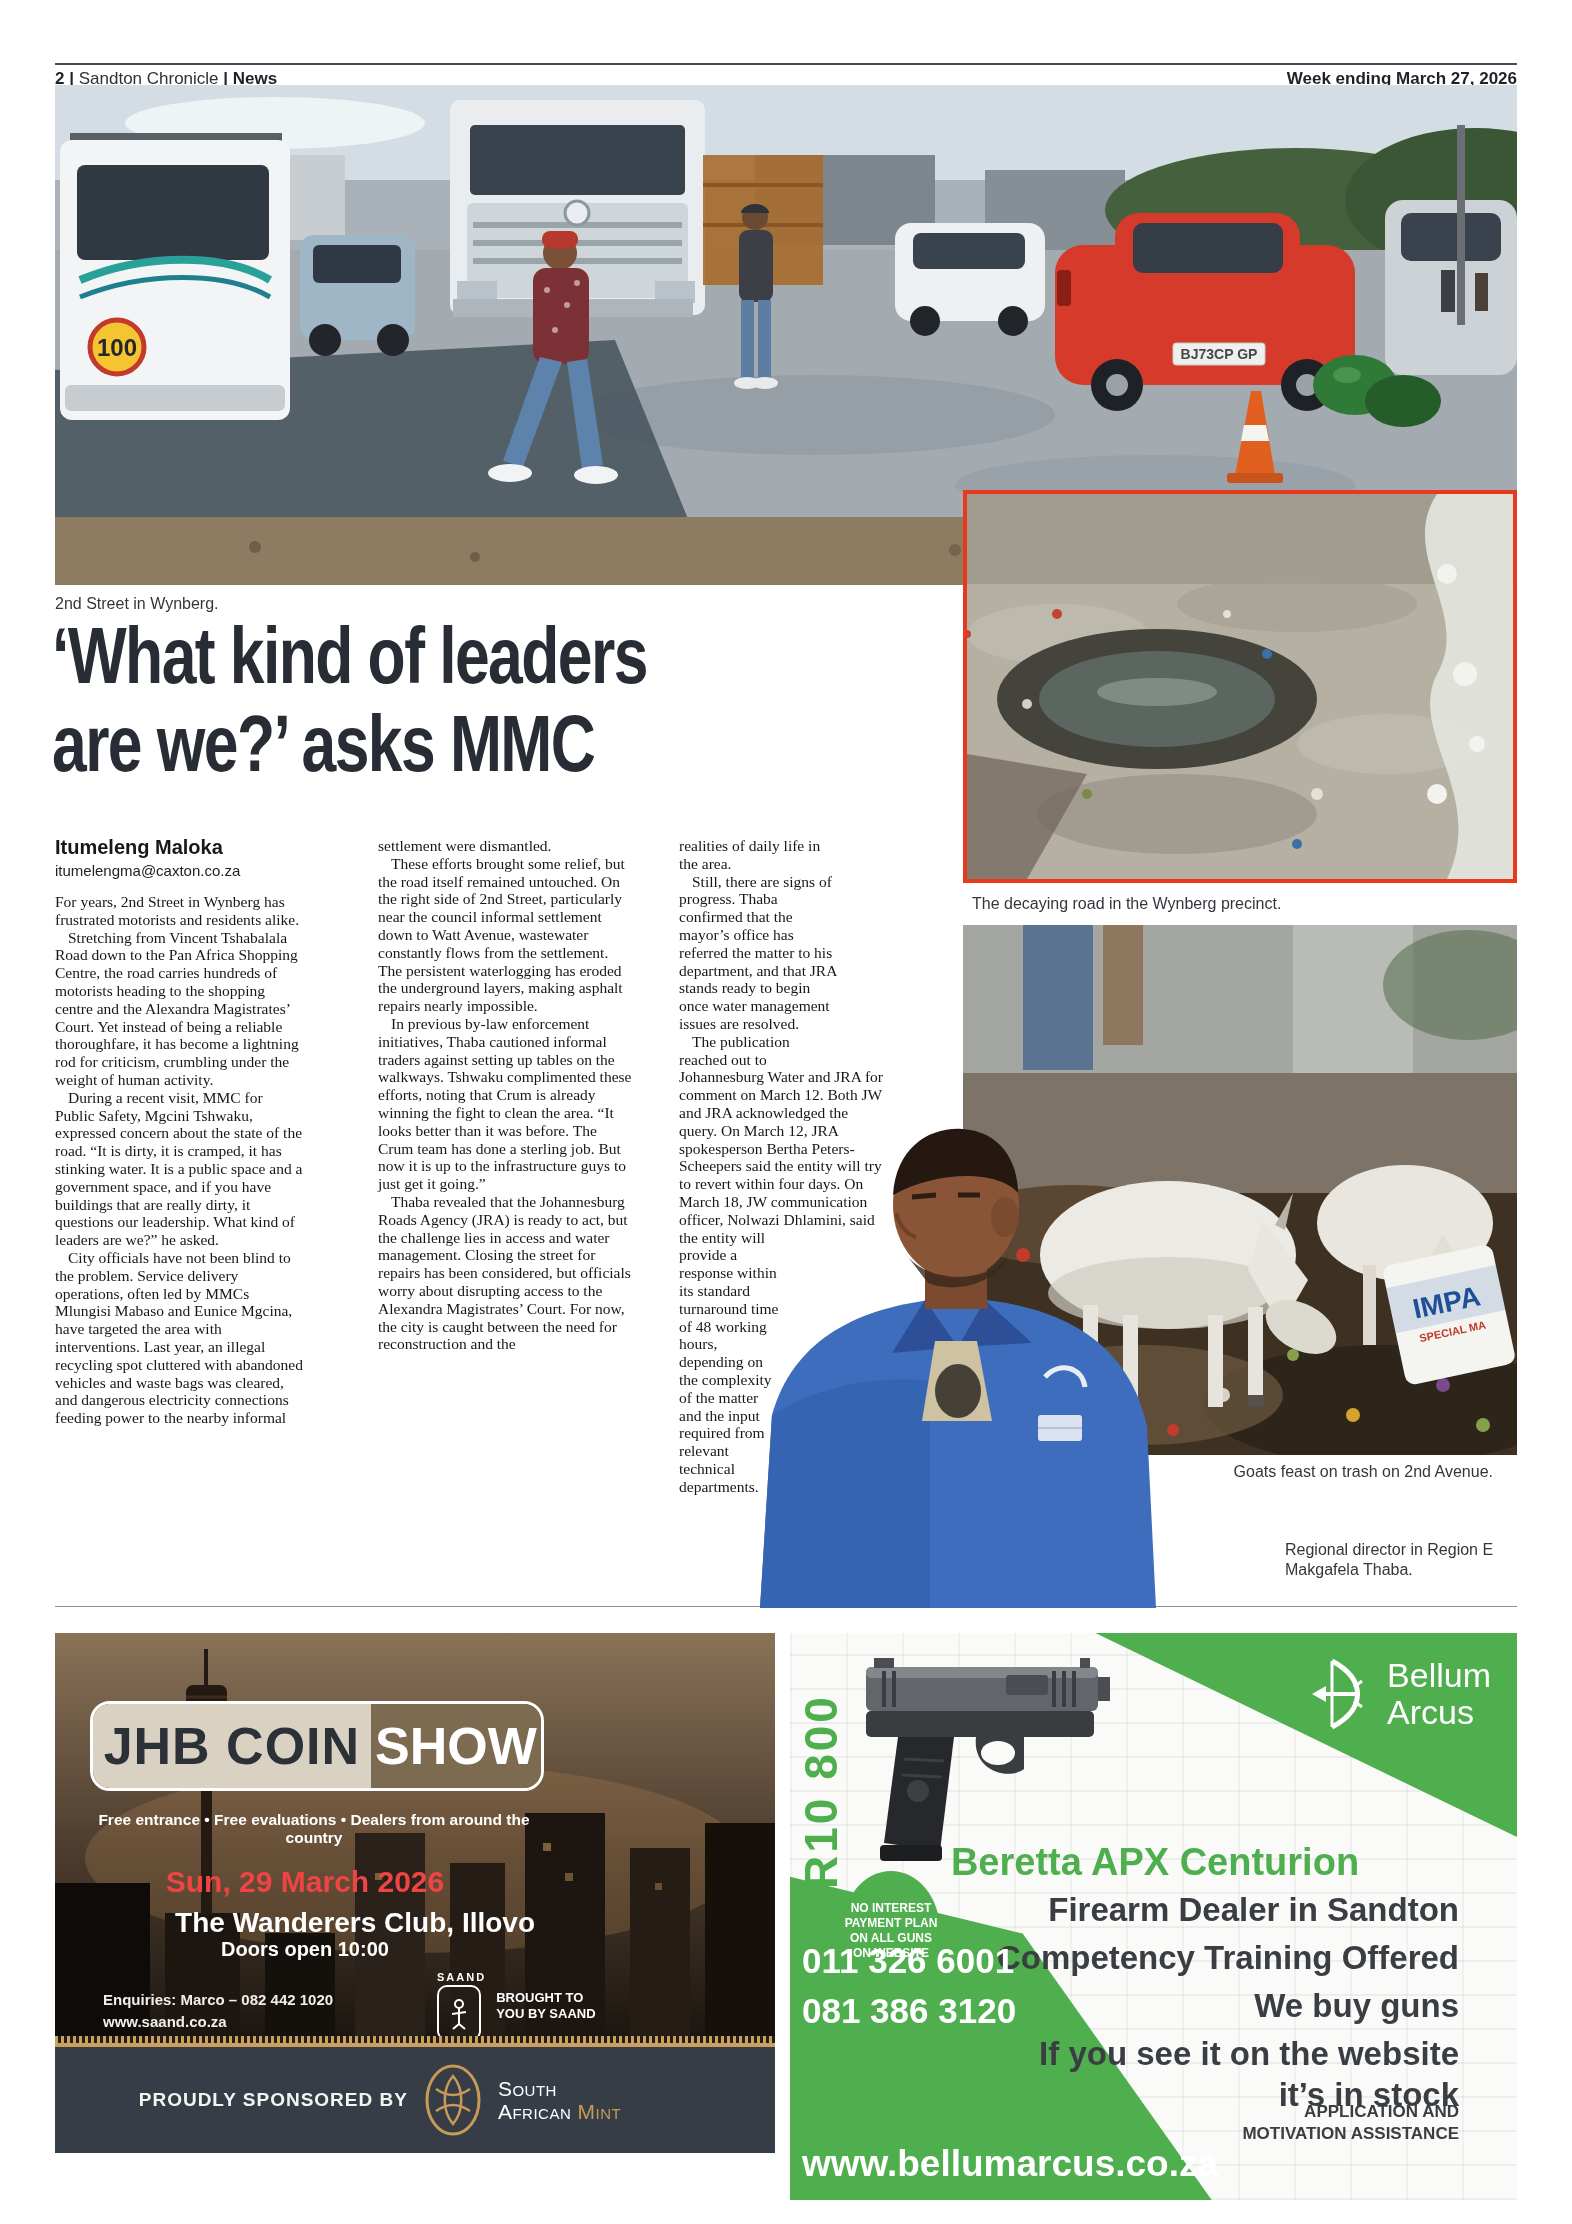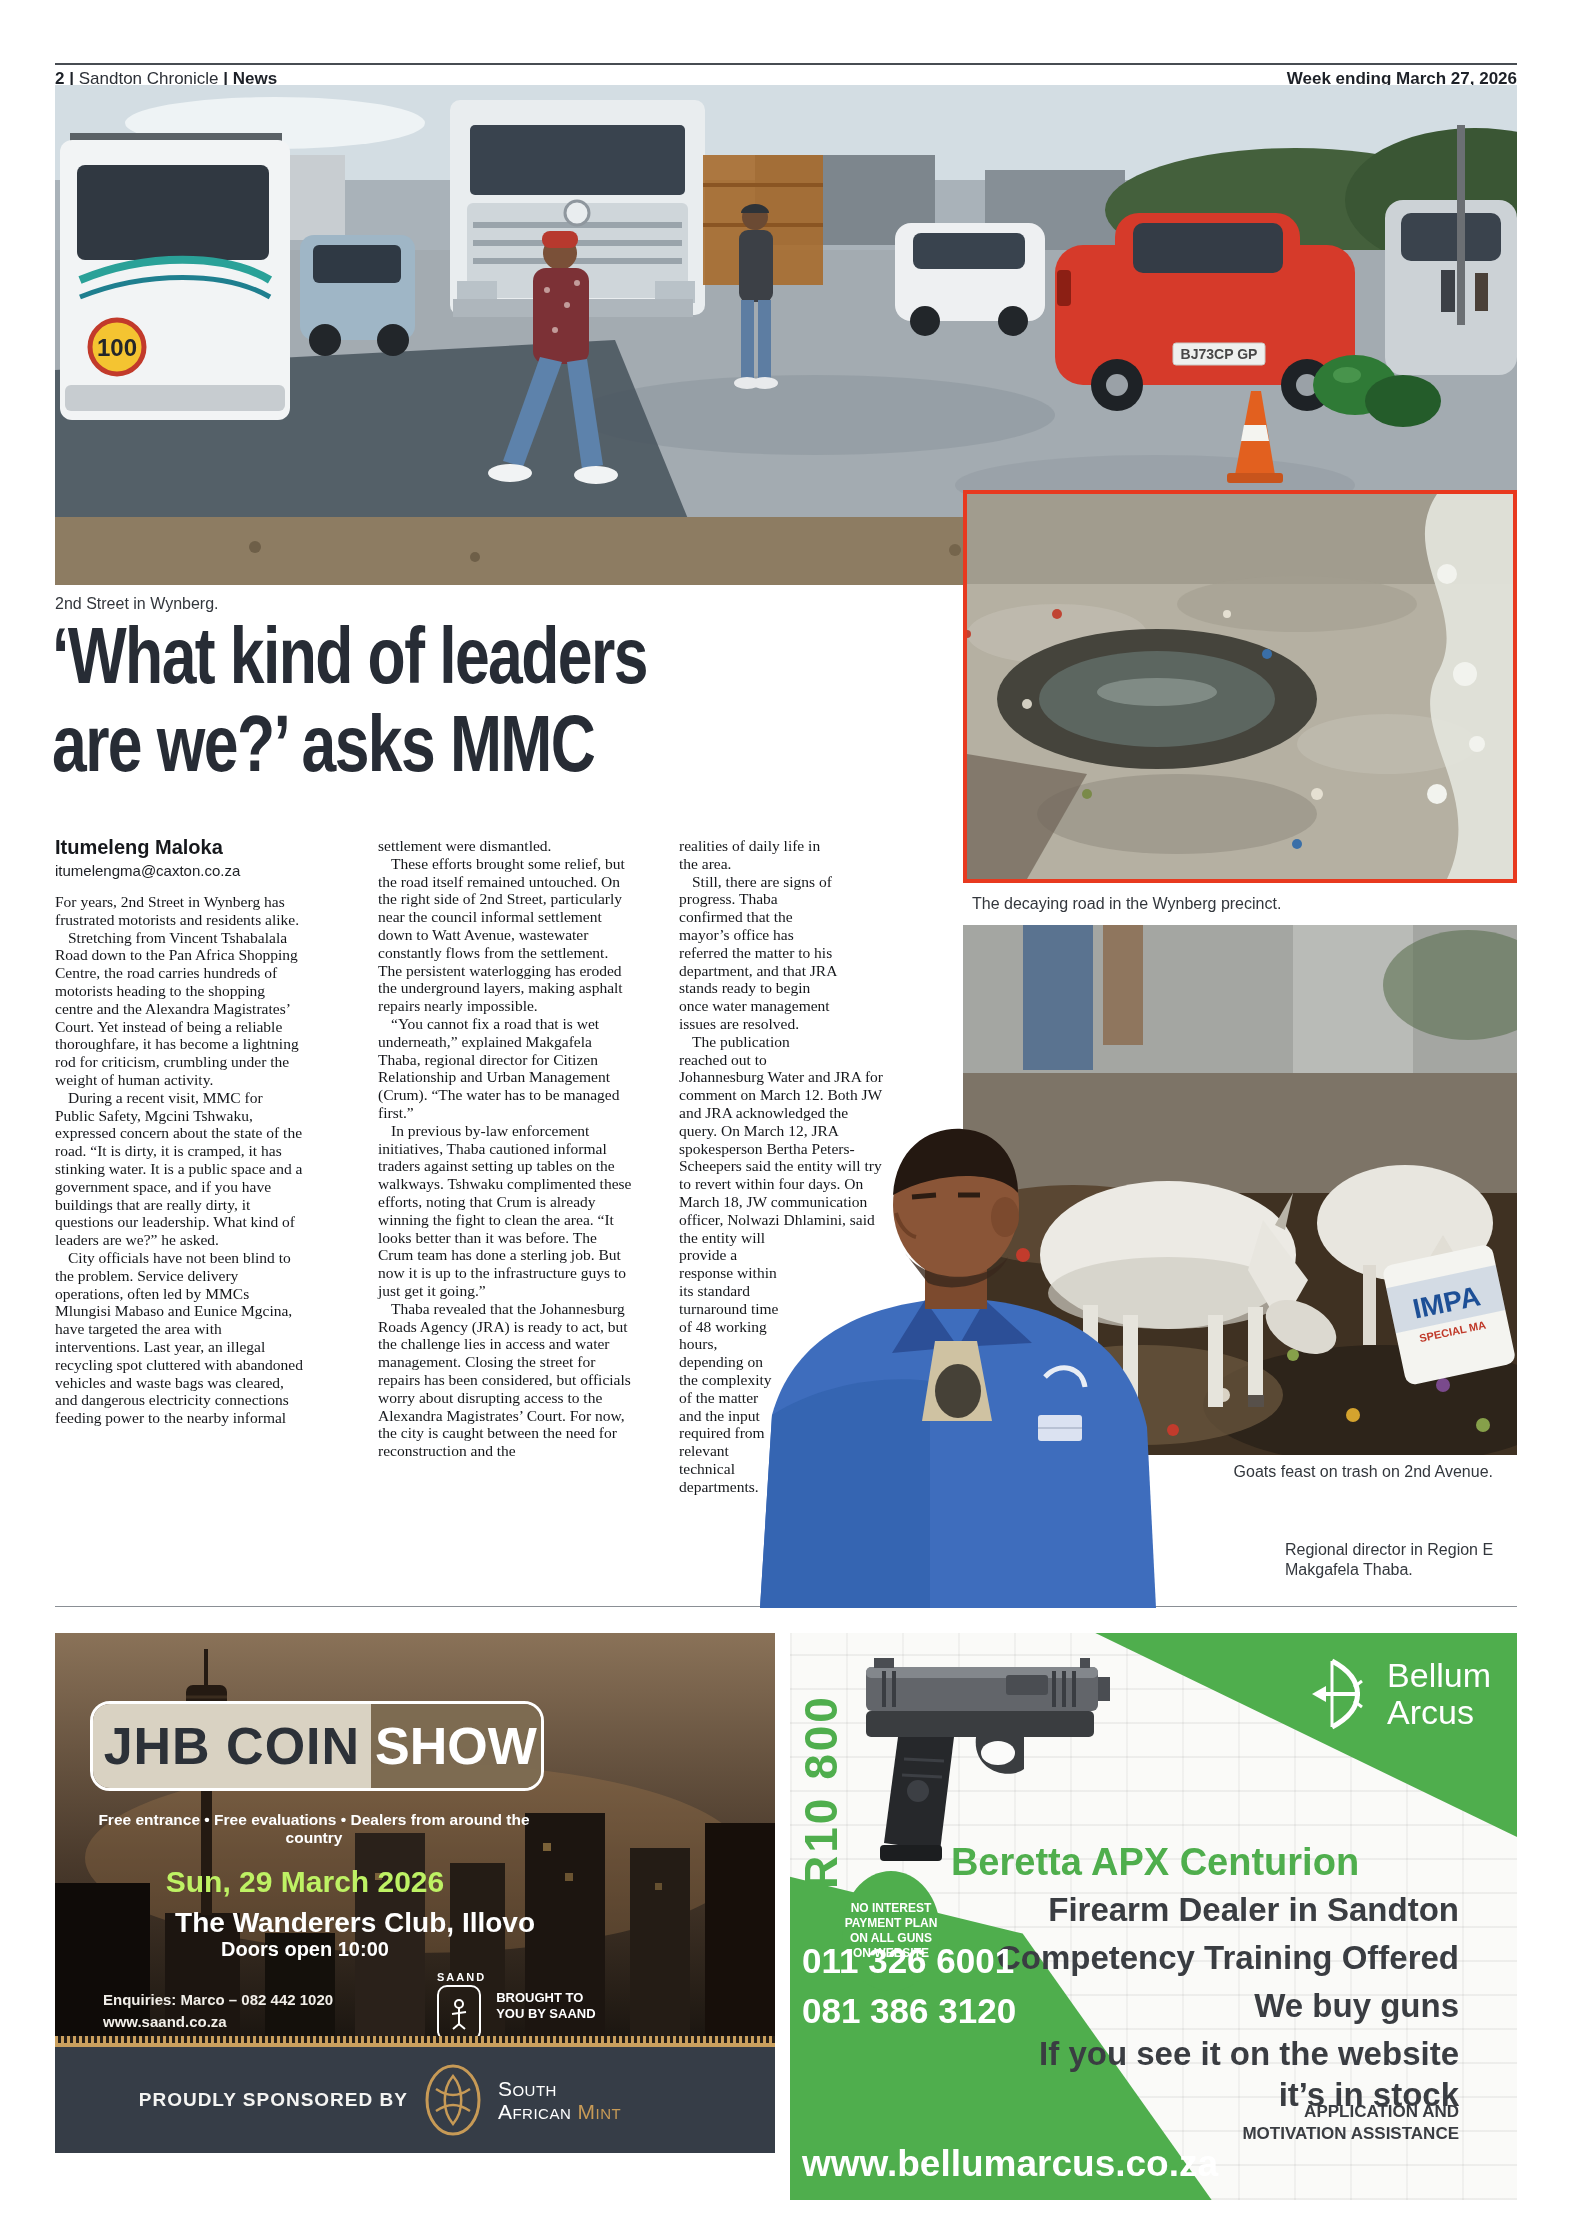--- a/index.html
+++ b/index.html
@@ -34,21 +34,21 @@
   .article-rule{left:55px;top:1606px;width:1462px;height:1px;background:#8a8f95;}
   
   .coinad{left:55px;top:1633px;width:720px;height:520px;background:#241d17;z-index:2;}
   .coin-badge{left:35px;top:68px;width:448px;height:84px;border:3px solid #ffffff;border-radius:20px;
               overflow:hidden;display:flex;}
   .coin-badge .bl{flex:0 0 62%;background:#d9d2c2;color:#2c3138;display:flex;align-items:center;
                   justify-content:center;font-size:52px;font-weight:700;letter-spacing:1px;}
   .coin-badge .br{flex:1;background:rgba(126,108,82,0.92);color:#fff;display:flex;align-items:center;
                   justify-content:center;font-size:52px;font-weight:700;}
   .coin-tag{left:20px;top:178px;width:478px;text-align:center;color:#fff;font-size:15.5px;font-weight:bold;}
-  .coin-date{left:20px;top:232px;width:460px;text-align:center;color:#bef264;font-size:30px;font-weight:bold;}
+  .coin-date{left:20px;top:232px;width:460px;text-align:center;color:#ef4444;font-size:30px;font-weight:bold;}
   .coin-venue{left:20px;top:274px;width:460px;text-align:right;color:#fff;font-size:28px;font-weight:bold;}
   .coin-doors{left:20px;top:305px;width:460px;text-align:center;color:#fff;font-size:20px;font-weight:bold;}
   .coin-enq{left:48px;top:358px;color:#f2efe9;font-size:15px;font-weight:600;}
   .coin-web{left:48px;top:380px;color:#f2efe9;font-size:15px;font-weight:600;}
   .saand{left:382px;top:338px;display:flex;align-items:center;gap:10px;color:#fff;}
   .saand .logobox{width:40px;height:52px;border:2px solid #fff;border-radius:10px;display:flex;
                   align-items:center;justify-content:center;}
   .saand .slabel{font-size:11px;letter-spacing:2px;font-weight:bold;text-align:center;margin-bottom:2px;}
   .saand .btext{font-size:13px;font-weight:bold;line-height:16px;}
   .coin-zip{left:0;top:403px;width:720px;height:7px;
@@ -241,21 +241,20 @@
   <div class="abs col" style="left:55px;top:893px;width:250px;">
     <p>For years, 2nd Street in Wynberg has frustrated motorists and residents alike.</p>
     <p class="ind">Stretching from Vincent Tshabalala Road down to the Pan Africa Shopping Centre, the road carries hundreds of motorists heading to the shopping centre and the Alexandra Magistrates’ Court. Yet instead of being a reliable thoroughfare, it has become a lightning rod for criticism, crumbling under the weight of human activity.</p>
     <p class="ind">During a recent visit, MMC for Public Safety, Mgcini Tshwaku, expressed concern about the state of the road. “It is dirty, it is cramped, it has stinking water. It is a public space and a government space, and if you have buildings that are really dirty, it questions our leadership. What kind of leaders are we?” he asked.</p>
     <p class="ind">City officials have not been blind to the problem. Service delivery operations, often led by MMCs Mlungisi Mabaso and Eunice Mgcina, have targeted the area with interventions. Last year, an illegal recycling spot cluttered with abandoned vehicles and waste bags was cleared, and dangerous electricity connections feeding power to the nearby informal</p>
   </div>
 
   <div class="abs col" style="left:378px;top:837px;width:256px;">
     <p>settlement were dismantled.</p>
     <p class="ind">These efforts brought some relief, but the road itself remained untouched. On the right side of 2nd Street, particularly near the council informal settlement down to Watt Avenue, wastewater constantly flows from the settlement. The persistent waterlogging has eroded the underground layers, making asphalt repairs nearly impossible.</p>
-    <p class="ind">“You cannot fix a road that is wet underneath,” explained Makgafela Thaba, regional director for Citizen Relationship and Urban Management (Crum). “The water has to be managed first.”</p>
     <p class="ind">In previous by-law enforcement initiatives, Thaba cautioned informal traders against setting up tables on the walkways. Tshwaku complimented these efforts, noting that Crum is already winning the fight to clean the area. “It looks better than it was before. The Crum team has done a sterling job. But now it is up to the infrastructure guys to just get it going.”</p>
     <p class="ind">Thaba revealed that the Johannesburg Roads Agency (JRA) is ready to act, but the challenge lies in access and water management. Closing the street for repairs has been considered, but officials worry about disrupting access to the Alexandra Magistrates’ Court. For now, the city is caught between the need for reconstruction and the</p>
   </div>
 
   <div class="abs col" style="left:679px;top:837px;width:272px;">
     <span class="intrude"></span>
     <p>realities of daily life in the area.</p>
     <p class="ind">Still, there are signs of progress. Thaba confirmed that the mayor’s office has referred the matter to his department, and that JRA stands ready to begin once water management issues are resolved.</p>
     <p class="ind">The publication reached out to Johannesburg Water and JRA for comment on March 12. Both JW and JRA acknowledged the query. On March 12, JRA spokesperson Bertha Peters-Scheepers said the entity will try to revert within four days. On March 18, JW communication officer, Nolwazi Dhlamini, said the entity will provide a response within its standard turnaround time of 48 working hours, depending on the complexity of the matter and the input required from relevant technical departments.</p>
   </div>

